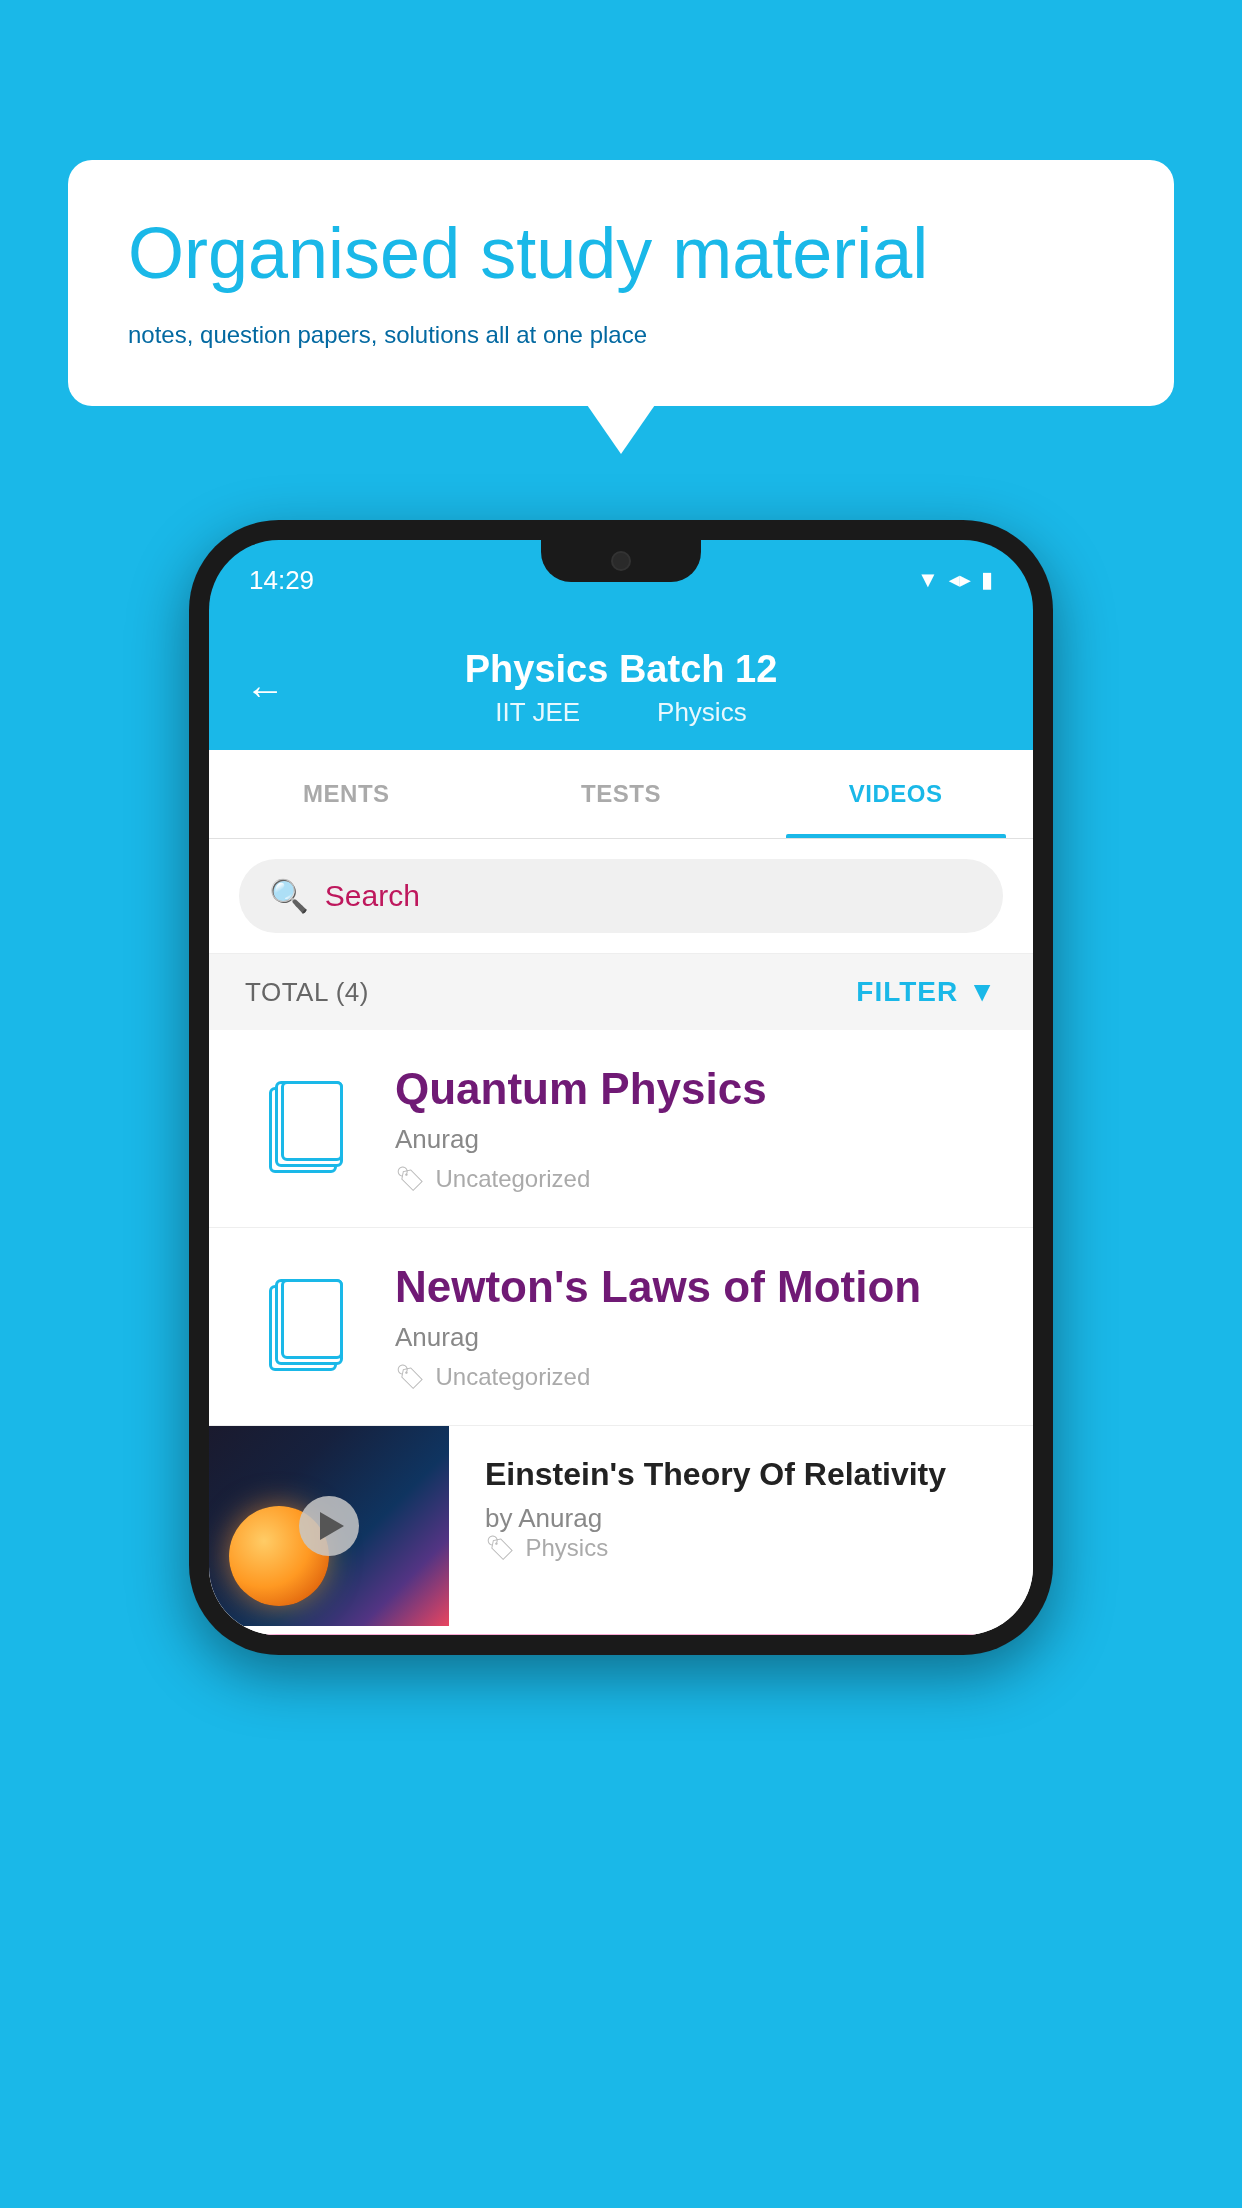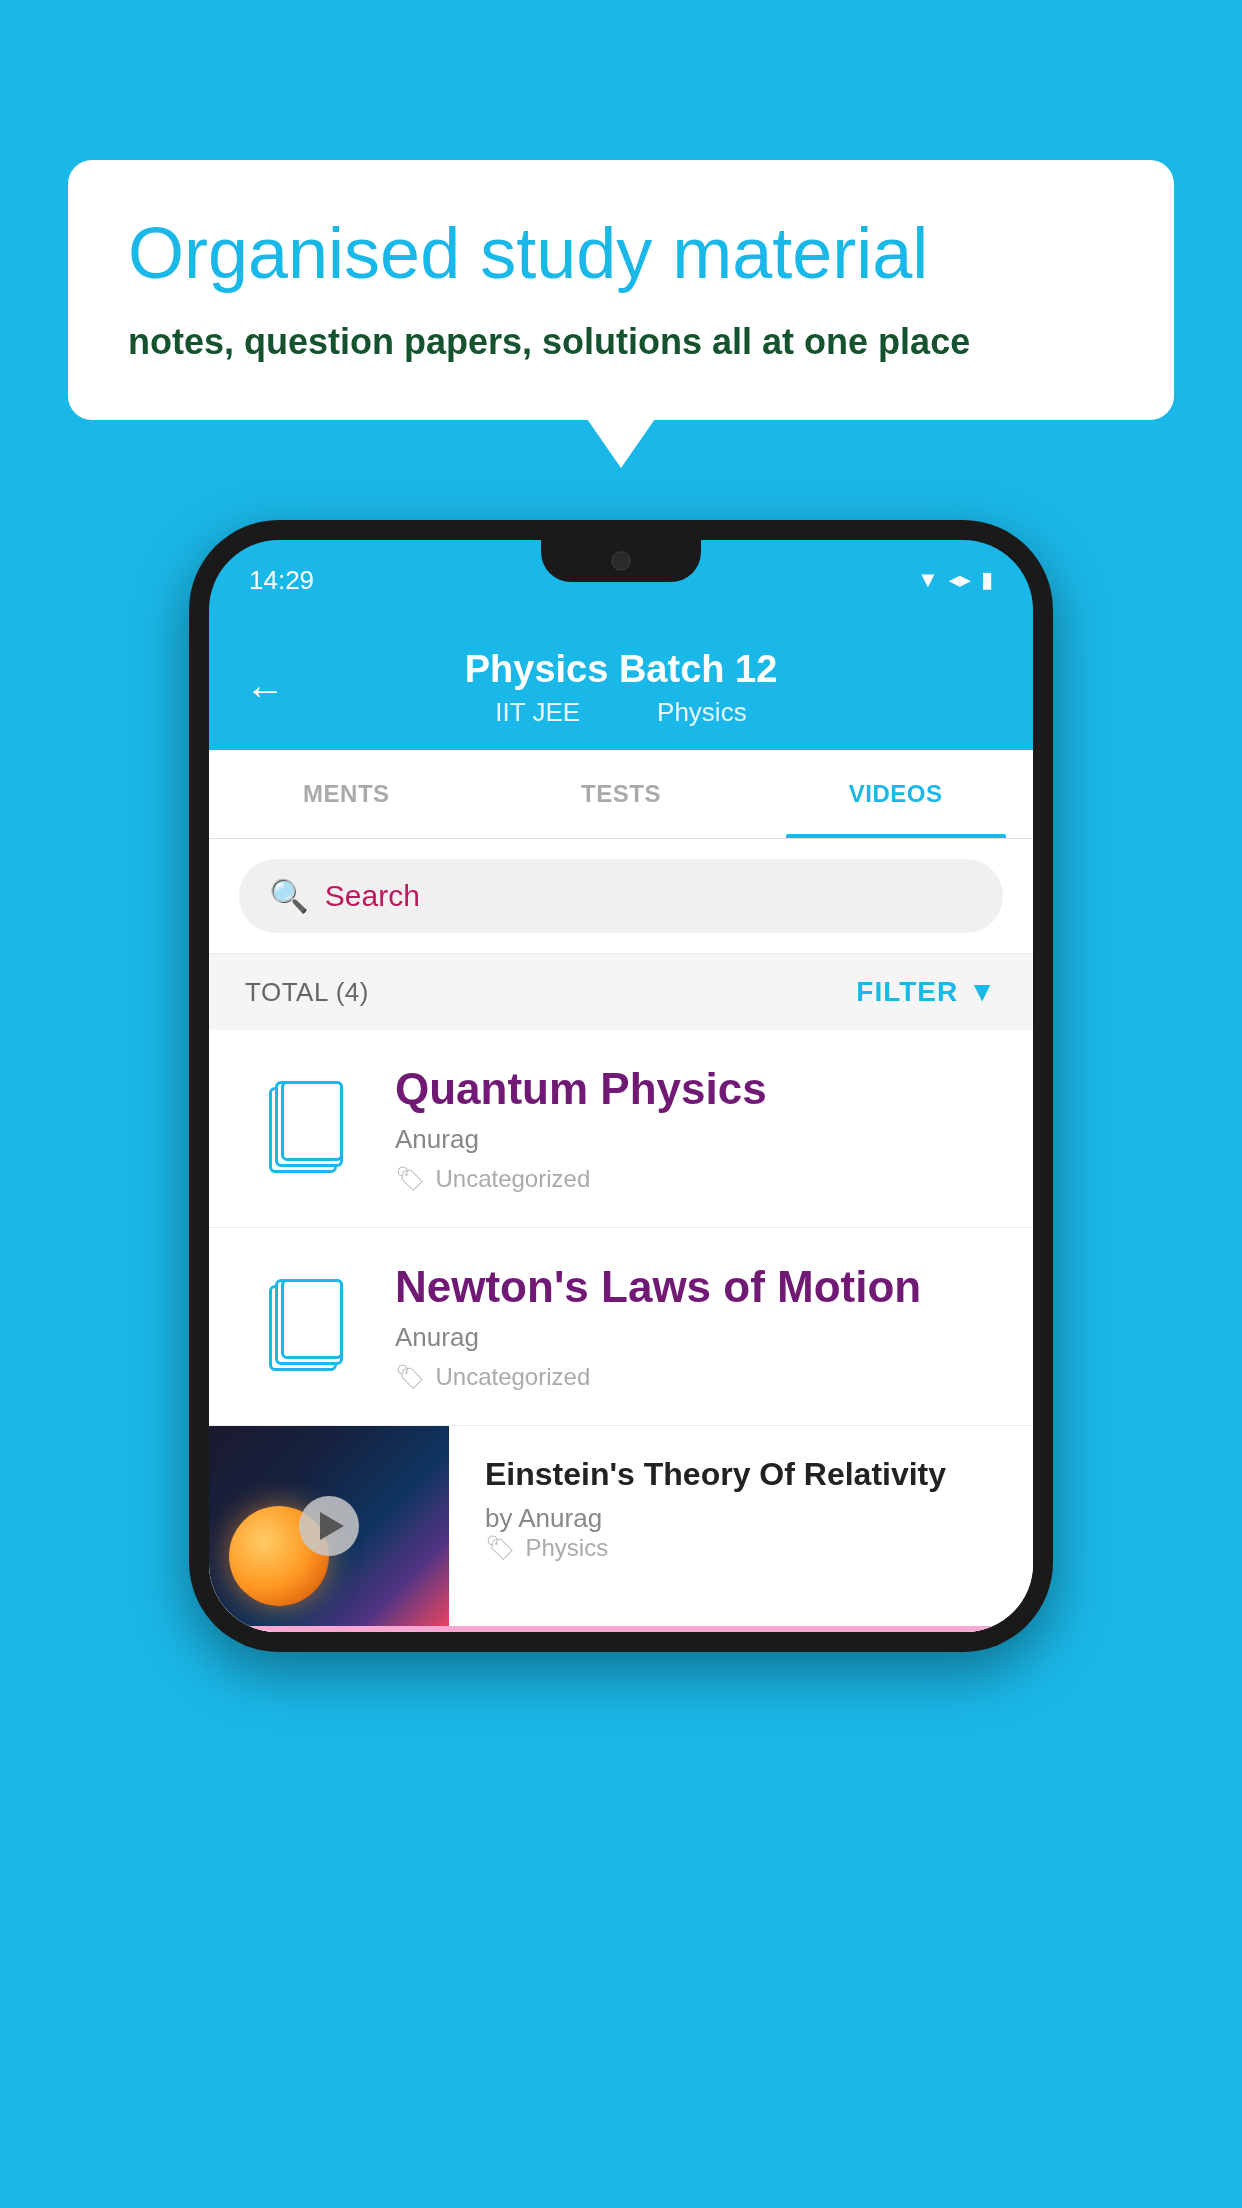--- a/index.html
+++ b/index.html
@@ -40,23 +40,23 @@
 
     .bubble-title {
       font-size: 72px;
       color: #1ab8e8;
       font-weight: 400;
       line-height: 1.1;
       margin-bottom: 28px;
     }
 
     .bubble-subtitle {
-      font-size: 36px;
-      color: #14532d;
-      font-weight: 700;
+      font-size: 24px;
+      color: #0369a1;
+      font-weight: 400;
     }
 
     
     .phone-wrapper {
       position: absolute;
       top: 520px;
       left: 50%;
       transform: translateX(-50%);
       width: 864px;
     }
@@ -341,22 +341,22 @@
 
     .tag-icon {
       font-size: 24px;
       color: #bbb;
     }
 
     
     .video-item-thumb {
       display: flex;
       align-items: flex-start;
-      padding: 0 0 0 0;
-      border-bottom: 6px solid #f9a8d4;
+      padding: 0 0 8px 0;
+      border-bottom: 1px solid #f9a8d4;
       gap: 0;
       overflow: hidden;
     }
 
     .thumb-img {
       width: 240px;
       height: 200px;
       flex-shrink: 0;
       background: linear-gradient(135deg, #1a1a2e 0%, #16213e 30%, #0f3460 60%, #533483 80%, #e94560 100%);
       position: relative;

